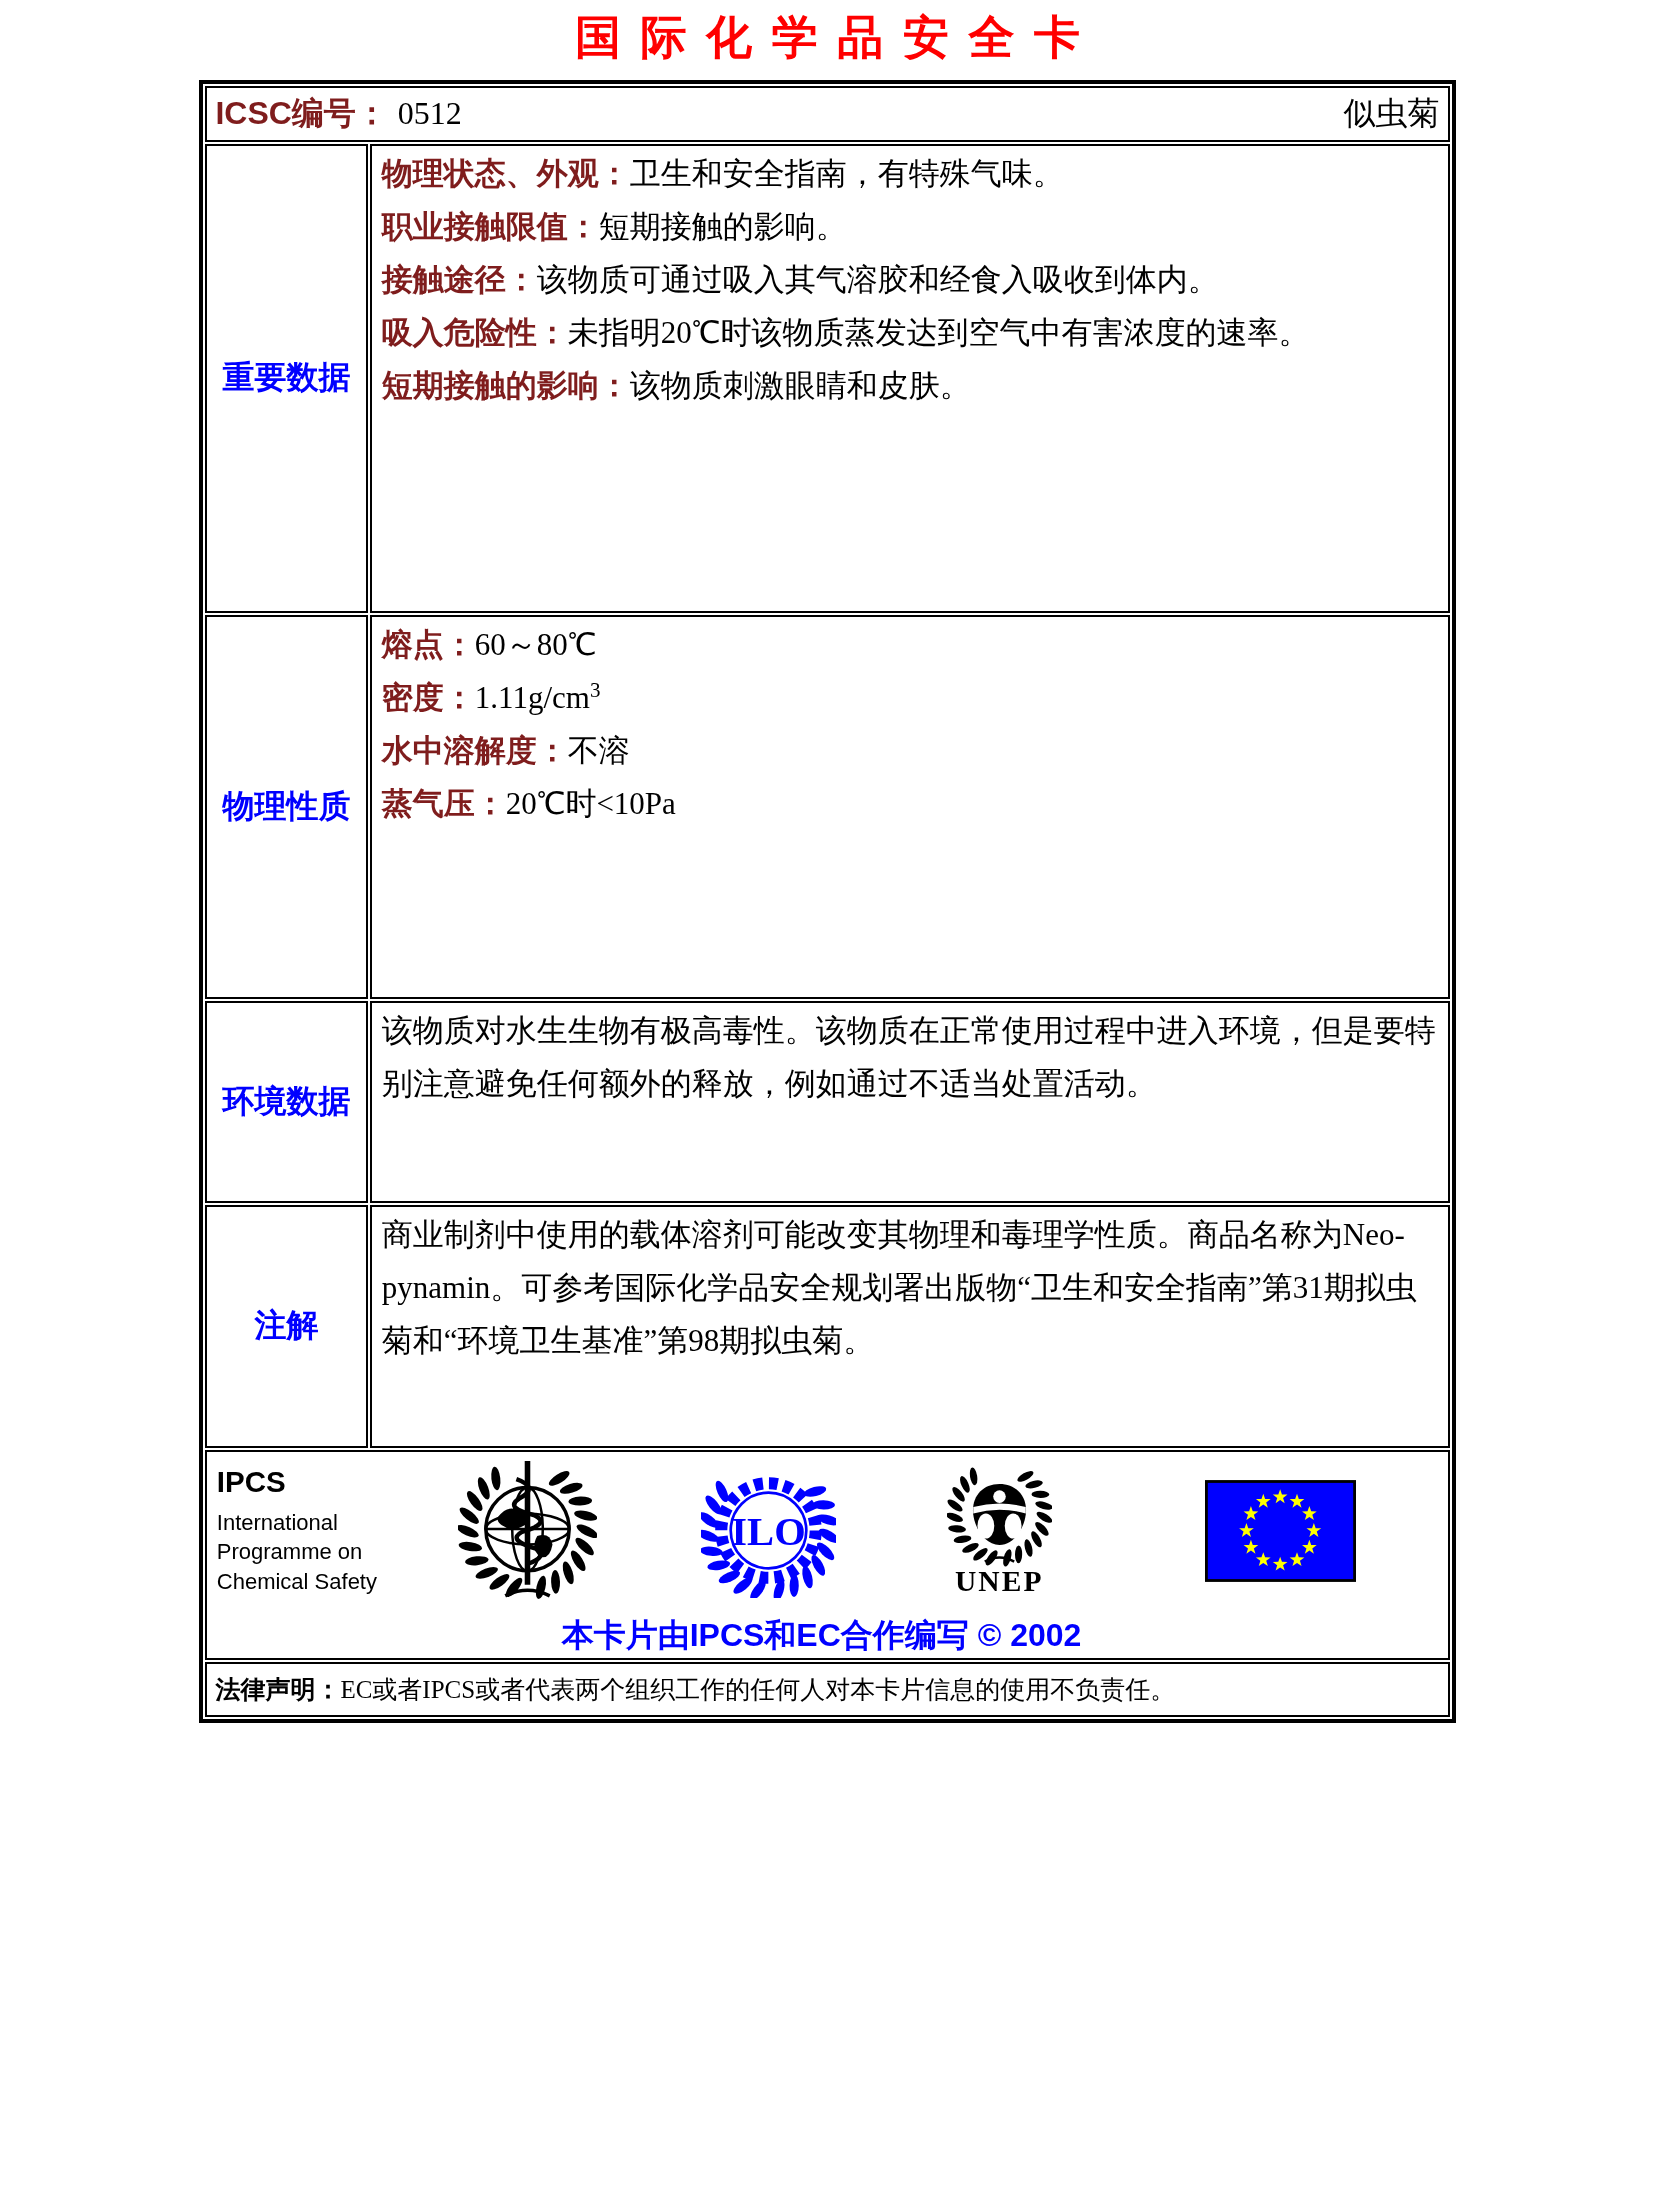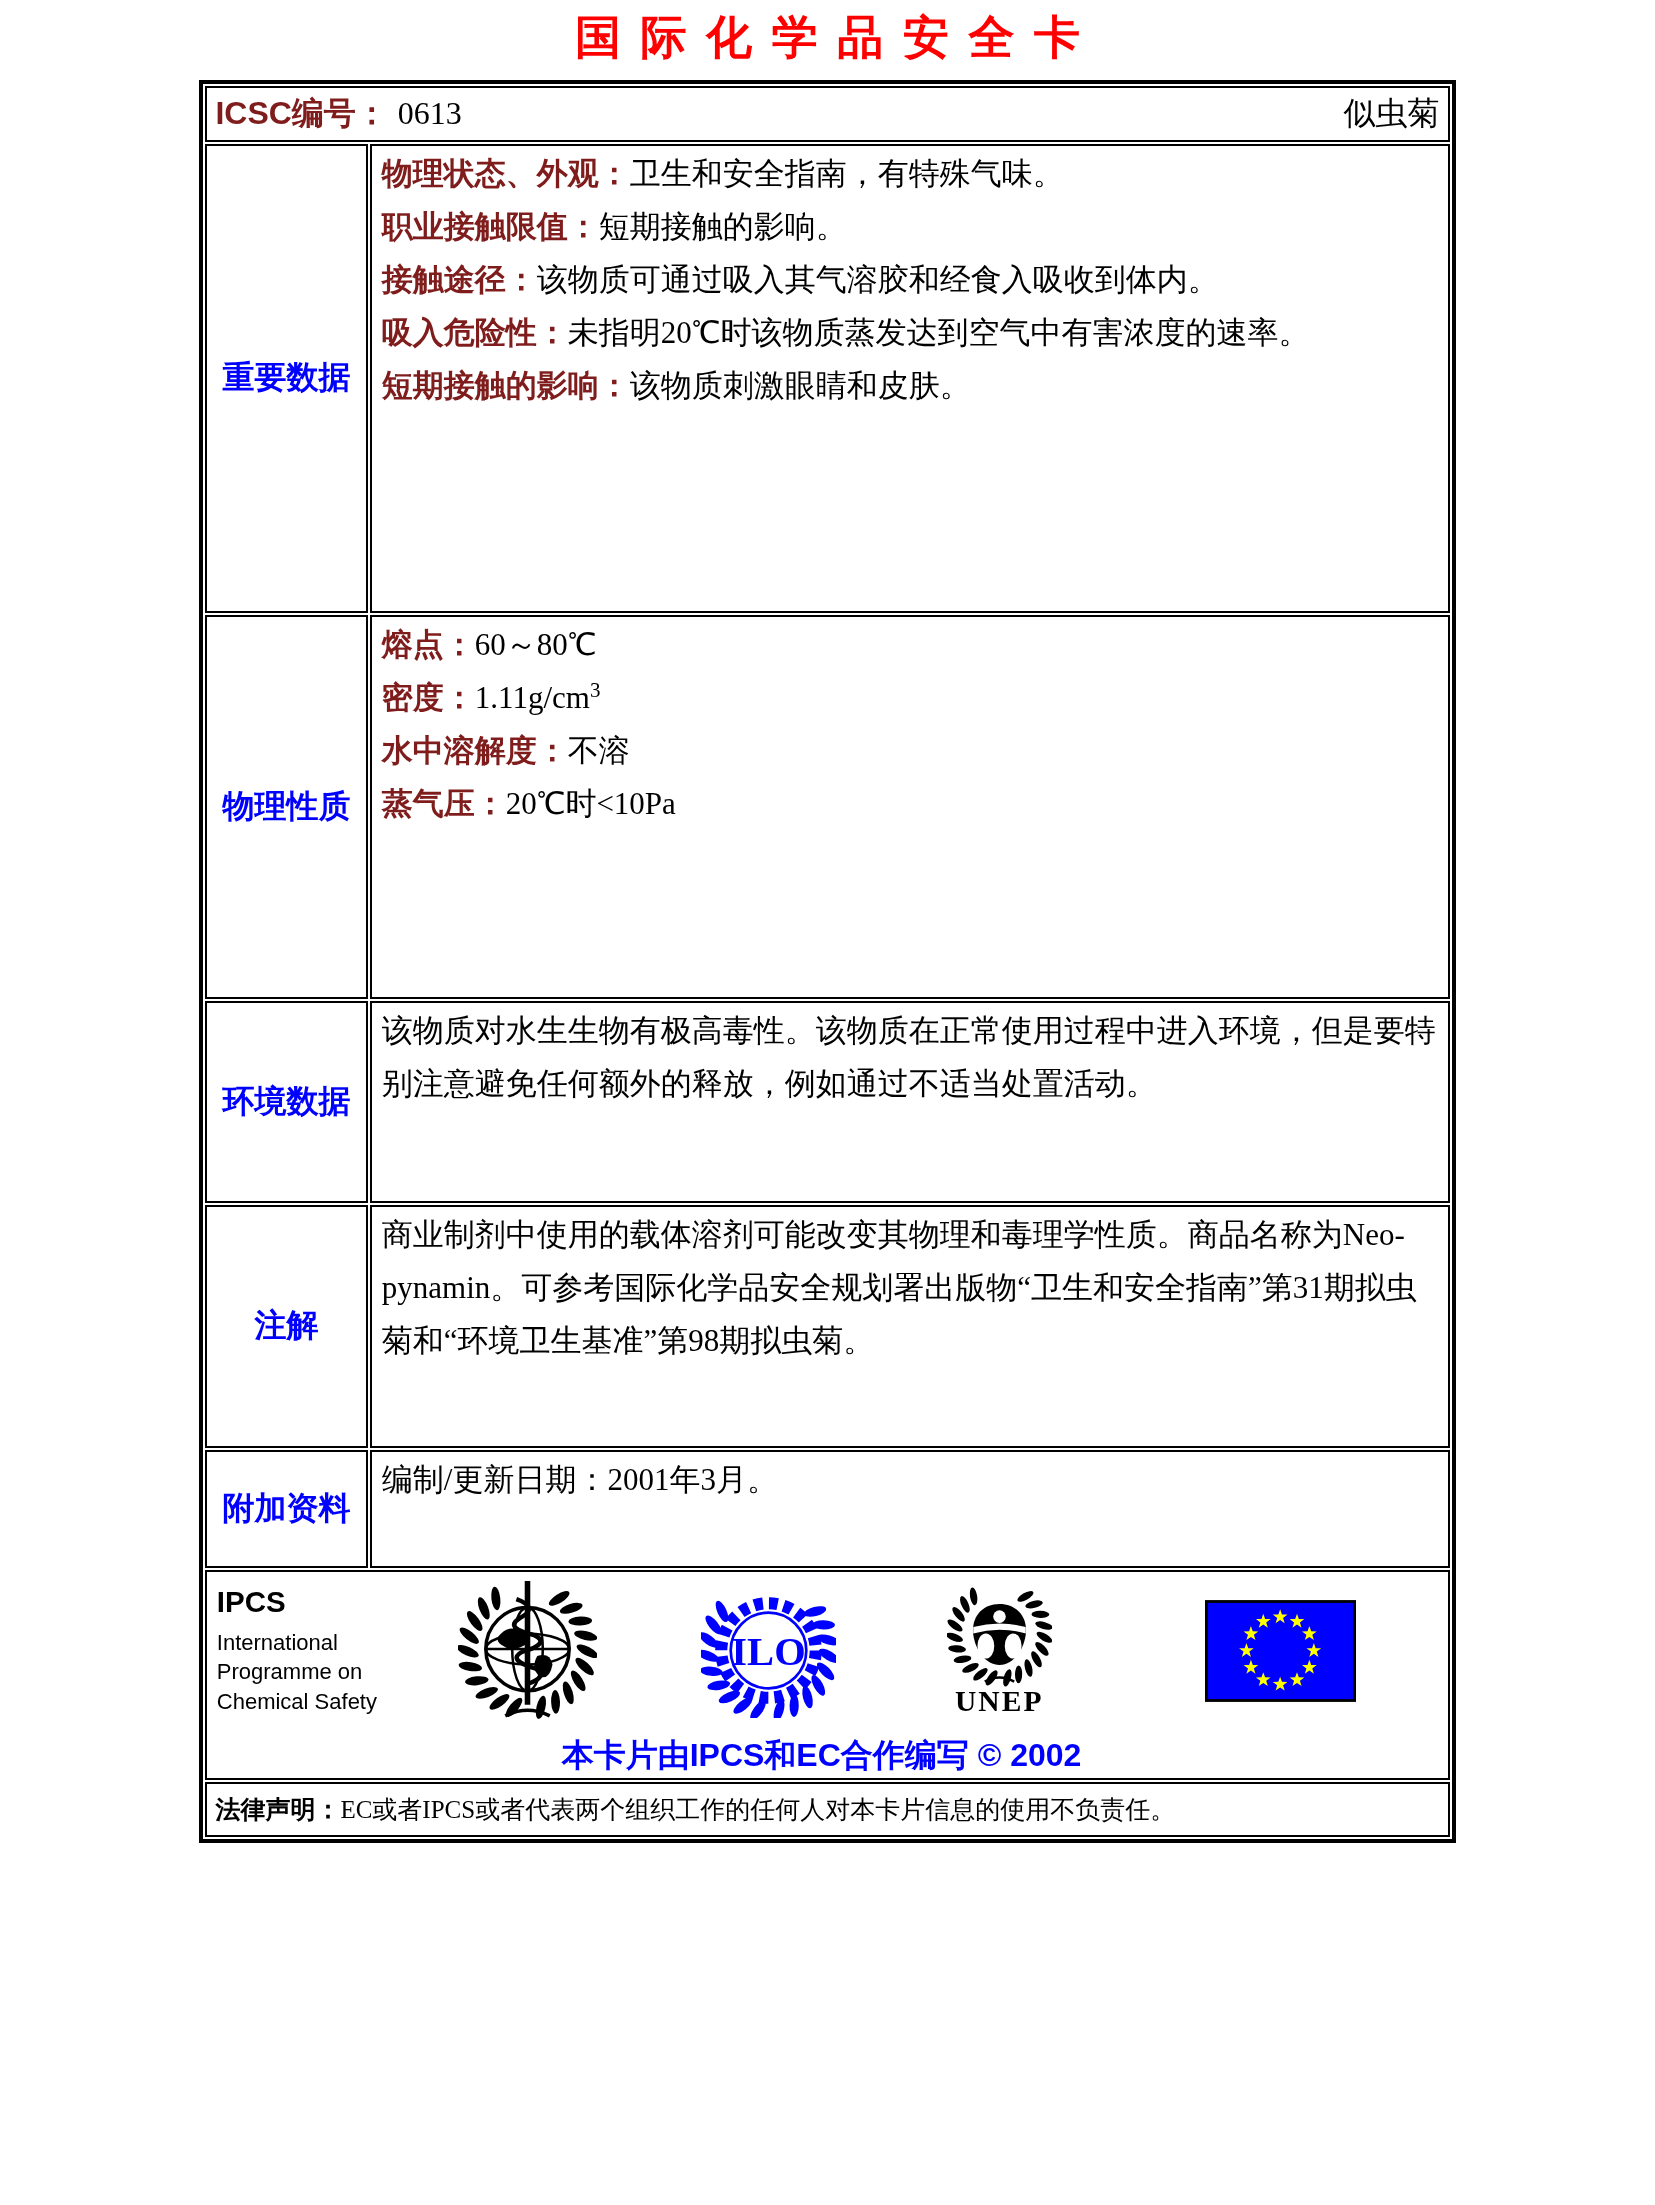--- a/index.html
+++ b/index.html
@@ -49,21 +49,21 @@
   <colgroup>
         <col class="c-label">
         <col>
       </colgroup>
 
   <tbody>
         <tr>
     <td colspan="2" class="hdr-cell">
       <div class="hdr-flex">
         <span>
-          <span class="blue">ICSC编号：</span><span class="hdr-num">0613</span>
+          <span class="blue">ICSC编号：</span><span class="hdr-num">0512</span>
         </span>
         <span>似虫菊</span>
       </div>
     </td>
   </tr>
 
   <tr class="r-imp">
     <td class="sec-label">重要数据</td>
     <td class="content">
       <div><span class="blue">物理状态、外观：</span><span>卫生和安全指南，有特殊气味。</span></div>
@@ -91,26 +91,20 @@
     </td>
   </tr>
 
   <tr class="r-note">
     <td class="sec-label">注解</td>
     <td class="content">
       <div>商业制剂中使用的载体溶剂可能改变其物理和毒理学性质。商品名称为Neo-pynamin。可参考国际化学品安全规划署出版物“卫生和安全指南”第31期拟虫菊和“环境卫生基准”第98期拟虫菊。</div>
     </td>
   </tr>
 
-  <tr class="r-add">
-    <td class="sec-label">附加资料</td>
-    <td class="content">
-      <div>编制/更新日期：2001年3月。</div>
-    </td>
-  </tr>
 
   <tr>
     <td colspan="2" class="logos-cell">
       <div class="logos-row">
         <div class="ipcs-block">
           <div class="ipcs-acronym">IPCS</div>
           <div class="ipcs-line">International</div>
           <div class="ipcs-line">Programme on</div>
           <div class="ipcs-line">Chemical Safety</div>
         </div>

